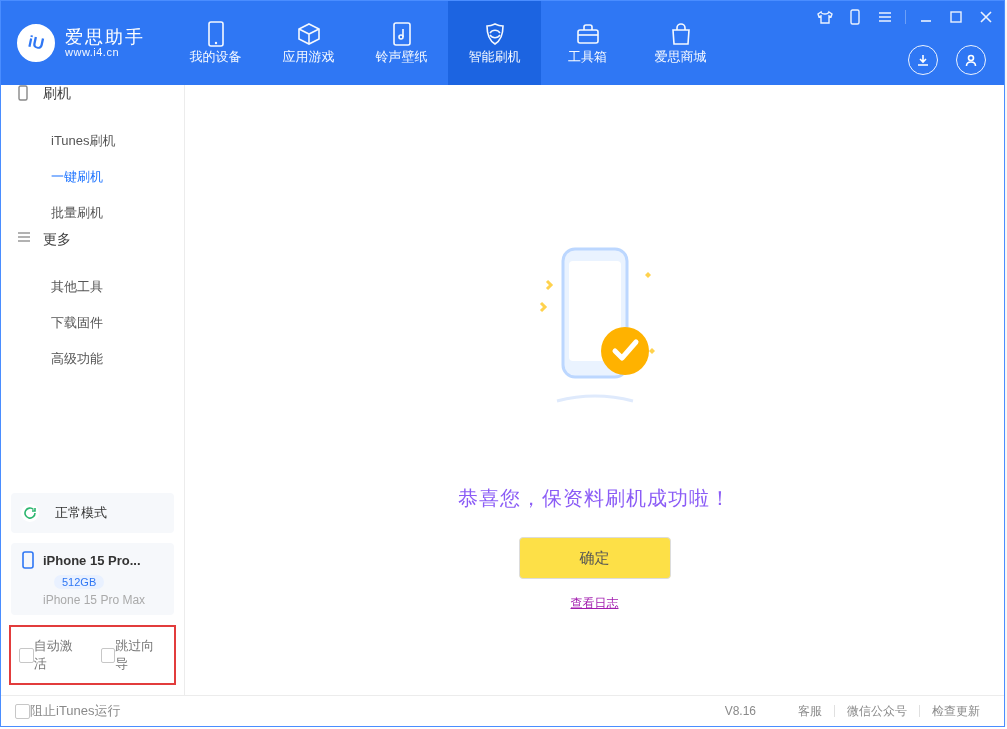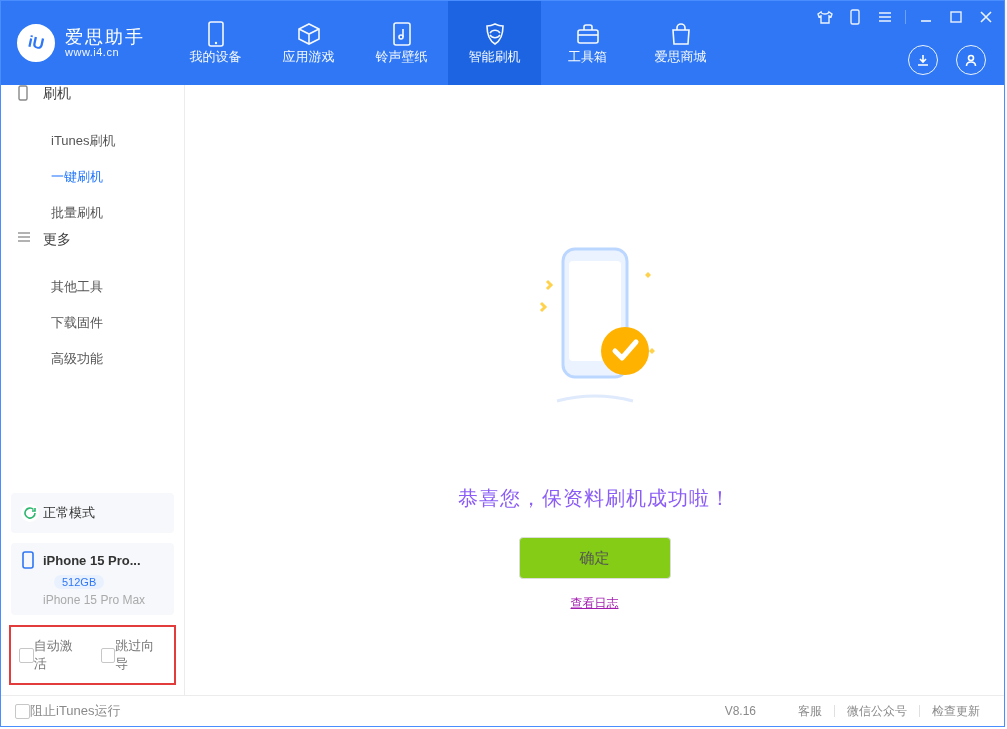--- a/index.html
+++ b/index.html
@@ -30,35 +30,35 @@
 .body { position:absolute; top:84px; bottom:31px; left:0; right:0; display:flex; }
 .sidebar { width:183px; border-right:1px solid #ececec; display:flex; flex-direction:column; }
 .side-scroll{ flex:1; overflow:hidden; }
 .side-group-hd { display:flex; align-items:flex-start; gap:10px; height:38px; padding:0 12px 0 16px; color:#404040; font-size:14px; }
 .side-group-hd .gicon { width:16px; text-align:center; color:#999; }
 .side-item { display:flex; align-items:center; height:36px; padding-left:50px; font-size:13px; color:#555; cursor:pointer; }
 .side-item.active { color:#1e74ff; }
 
 .side-bottom { padding:8px 10px 10px 10px; }
 .status-card, .device-card { background:#f6f8fb; border-radius:4px; padding:8px 10px; margin-bottom:10px; }
-.status-card { display:flex; align-items:center; gap:4px; height:24px; }
+.status-card { display:flex; align-items:center; gap:16px; height:24px; }
 .status-dot { width:18px;height:18px;border-radius:50%; background:#fff; display:flex;align-items:center;justify-content:center; }
 .status-dot svg{stroke:#2cb66f;}
 .device-card .dvtop { display:flex; align-items:center; gap:8px; font-weight:600; }
 .device-card .cap { display:inline-block; margin-top:6px; font-size:11px; color:#2f77f4; background:#e9f1ff; padding:1px 8px; border-radius:9px; margin-left:33px; }
 .device-card .sub { font-size:12px; color:#aaa; margin-top:4px; margin-left:22px; }
 
 .opts-box { border:2px solid #e23c3c; padding:10px 8px; display:flex; gap:16px; align-items:center; margin:0 -2px; }
 .chk { display:flex; align-items:center; font-size:13px; color:#787878; cursor:pointer; }
 .chk .box { width:13px; height:13px; border:1px solid #c7c7c7; border-radius:2px; background:#fff; }
 
 .main { flex:1; position:relative; }
 .ill { position:absolute; left:50%; top:146px; transform:translateX(-50%); width:220px; text-align:center; }
 .msg { position:absolute; left:50%; top:400px; transform:translateX(-50%); font-size:20px; color:#8b5cf6; letter-spacing:1px; white-space:nowrap; }
-.ok-btn { position:absolute; left:50%; top:452px; transform:translateX(-50%); width:150px; height:40px; border:1px solid #dcdcdc; border-radius:4px; background:#84cc16; display:flex; align-items:center; justify-content:center; font-size:15px; color:#555; cursor:pointer; }
+.ok-btn { position:absolute; left:50%; top:452px; transform:translateX(-50%); width:150px; height:40px; border:1px solid #dcdcdc; border-radius:4px; background:#fde047; display:flex; align-items:center; justify-content:center; font-size:15px; color:#555; cursor:pointer; }
 .log-link { position:absolute; left:50%; top:510px; transform:translateX(-50%); font-size:12px; color:#a21caf; text-decoration:underline; cursor:pointer; }
 
 
 .footer { position:absolute; left:0; right:0; bottom:0; height:30px; border-top:1px solid #ececec; display:flex; align-items:center; padding:0 12px 0 14px; font-size:12px; color:#8a8a8a; }
 .footer .chk { color:#8a8a8a; }
 .footer .spacer{flex:1;}
 .footer .flink{ margin:0 12px; cursor:pointer; }
 .footer .vdiv{ width:1px; height:12px; background:#e0e0e0; }
 
 

